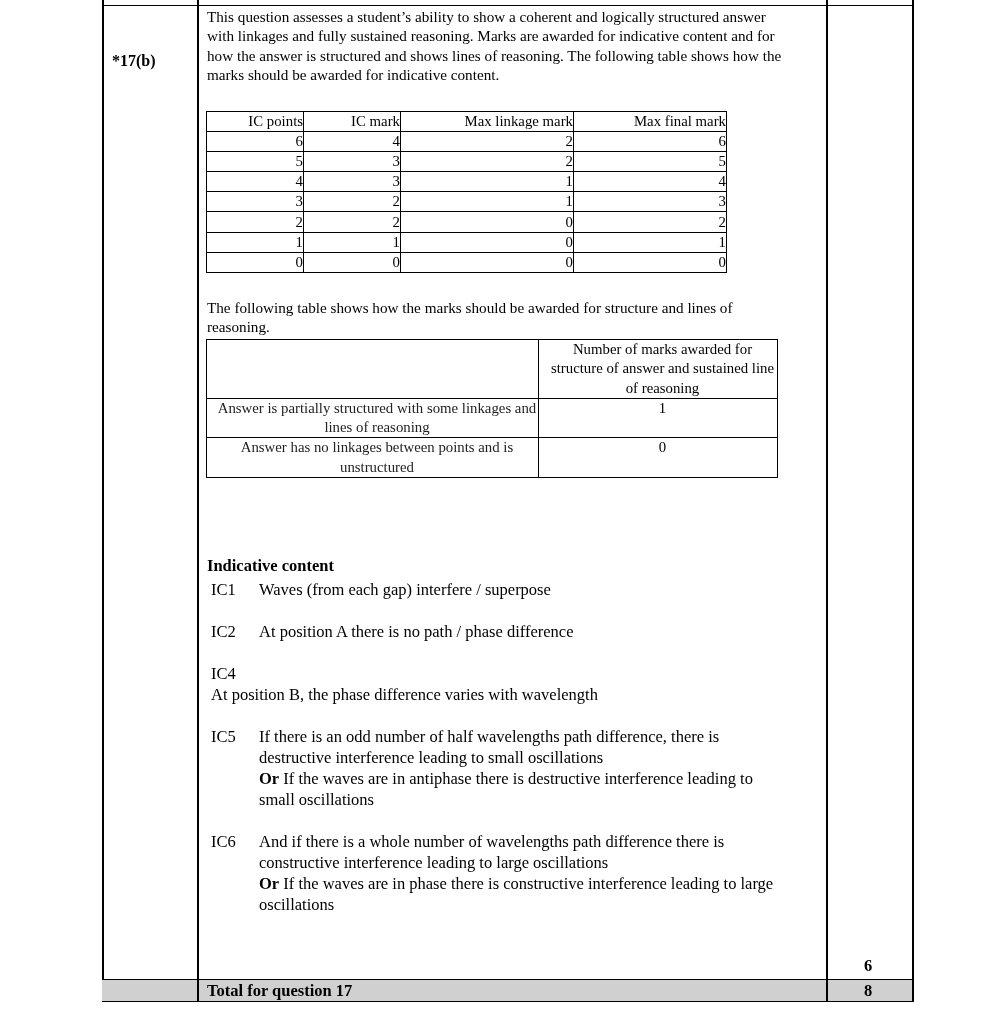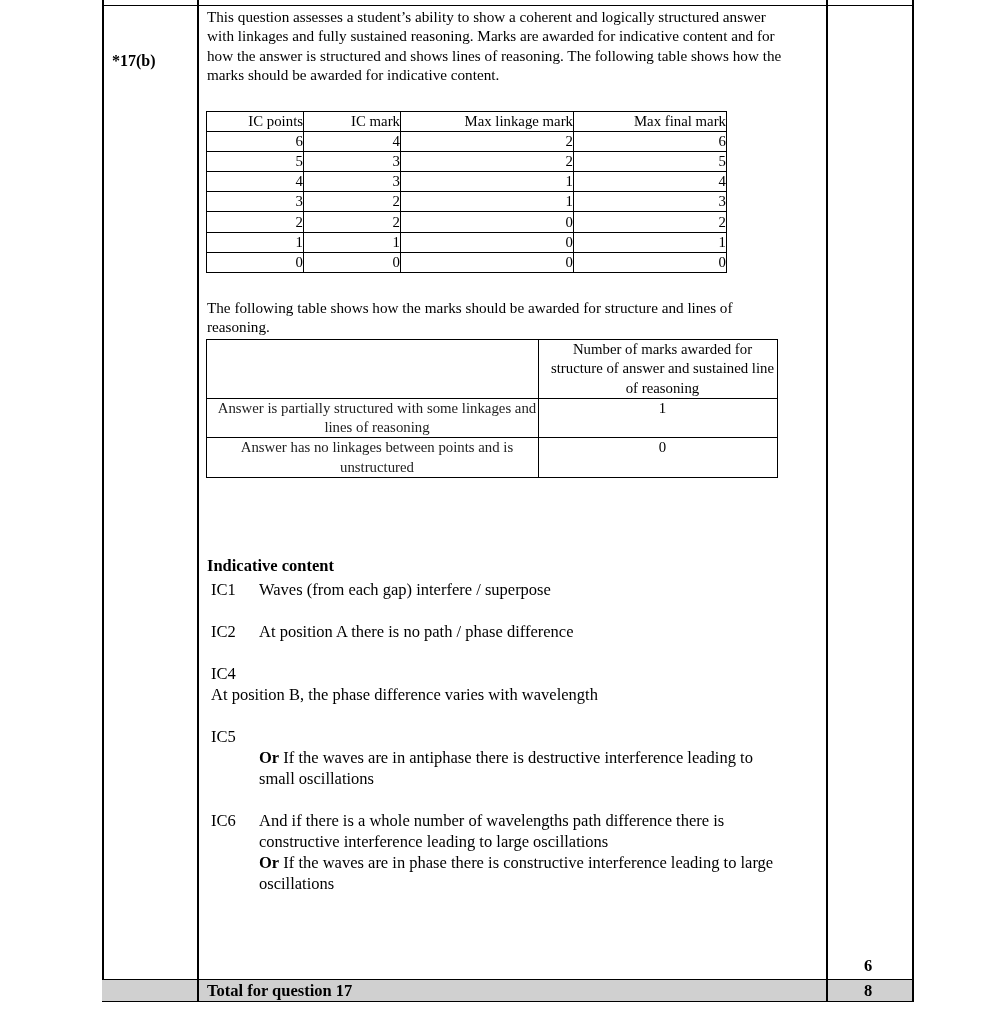--- a/index.html
+++ b/index.html
@@ -124,21 +124,21 @@
     <span class="ic-code">IC2</span>
     <span class="ic-text">At position A there is no path / phase difference</span>
   </div>
   <div class="ic-item" style="margin-bottom:21px;flex-direction:column;">
     <span class="ic-code">IC4</span>
     <span class="ic-text">At position B, the phase difference varies with wavelength</span>
   </div>
   <div class="ic-item" style="margin-bottom:21px;">
     <span class="ic-code">IC5</span>
     <span class="ic-text">
-      <br>
+      <span>If there is an odd number of half wavelengths path difference, there is destructive interference leading to small oscillations</span><br>
       <b>Or</b><span> If the waves are in antiphase there is destructive interference leading to small oscillations</span>
     </span>
   </div>
   <div class="ic-item">
     <span class="ic-code">IC6</span>
     <span class="ic-text">
       <span>And if there is a whole number of wavelengths path difference there is constructive interference leading to large oscillations</span><br>
       <b>Or</b><span> If the waves are in phase there is constructive interference leading to large oscillations</span>
     </span>
   </div>

